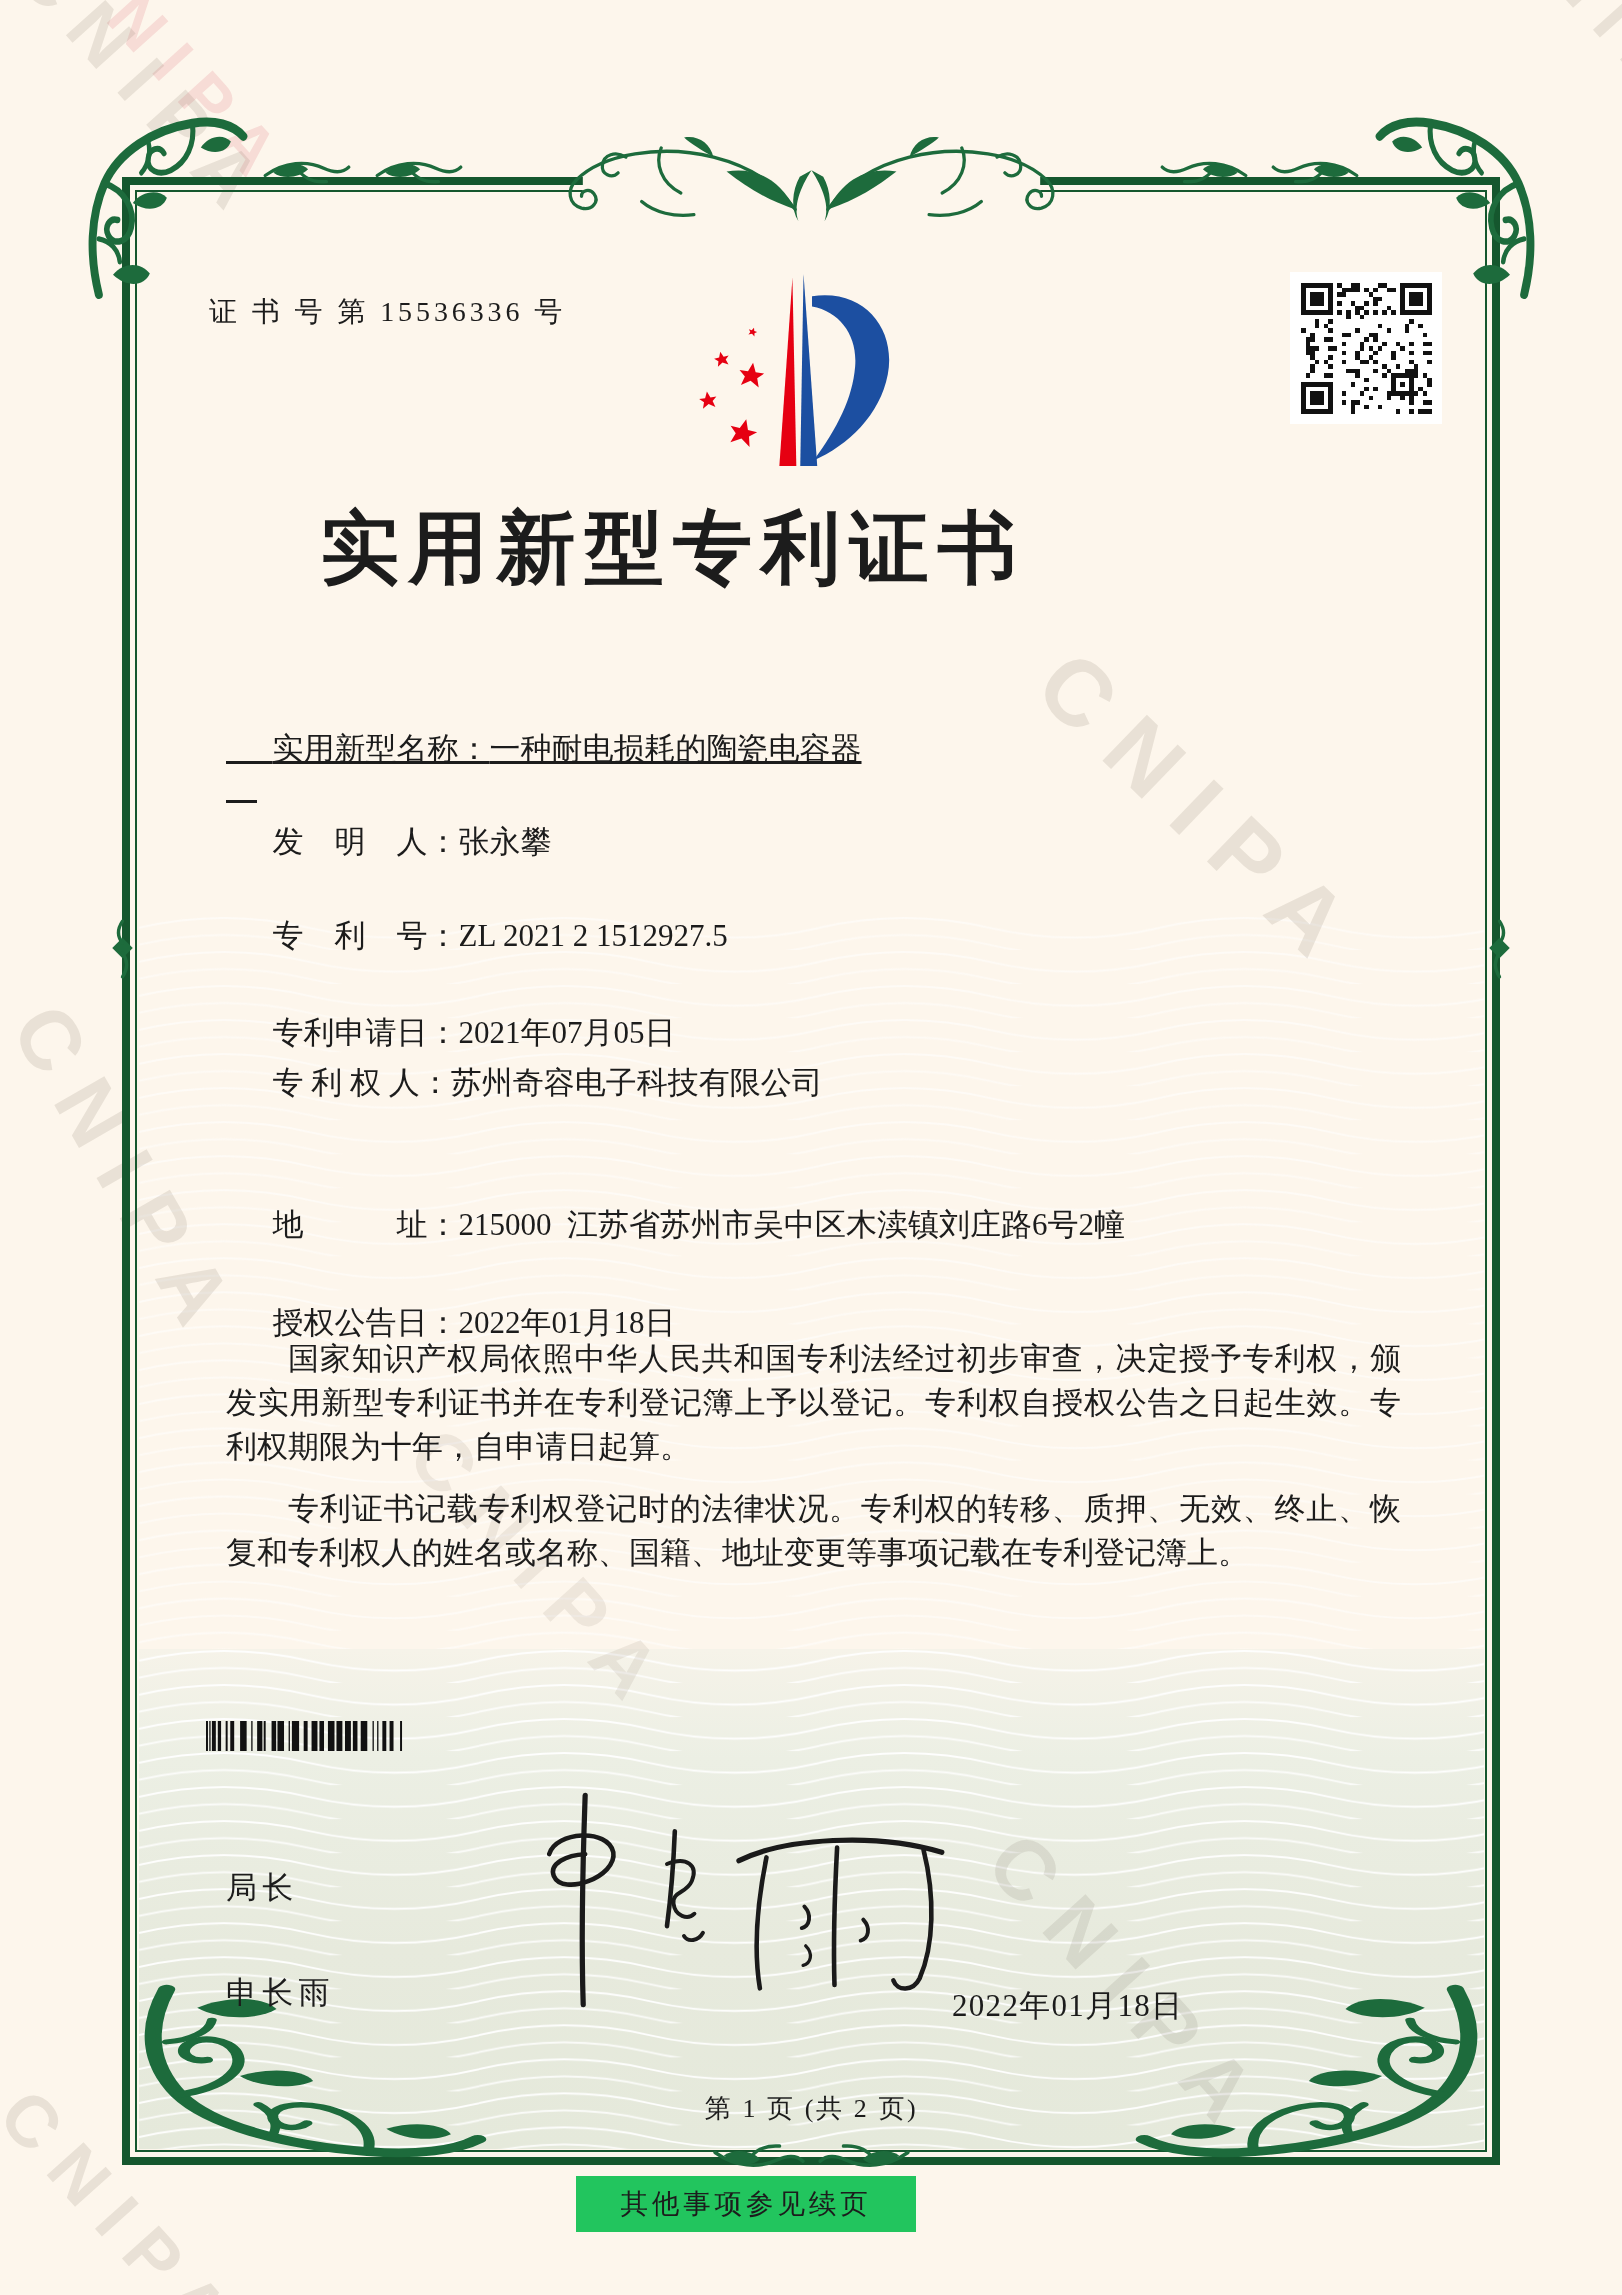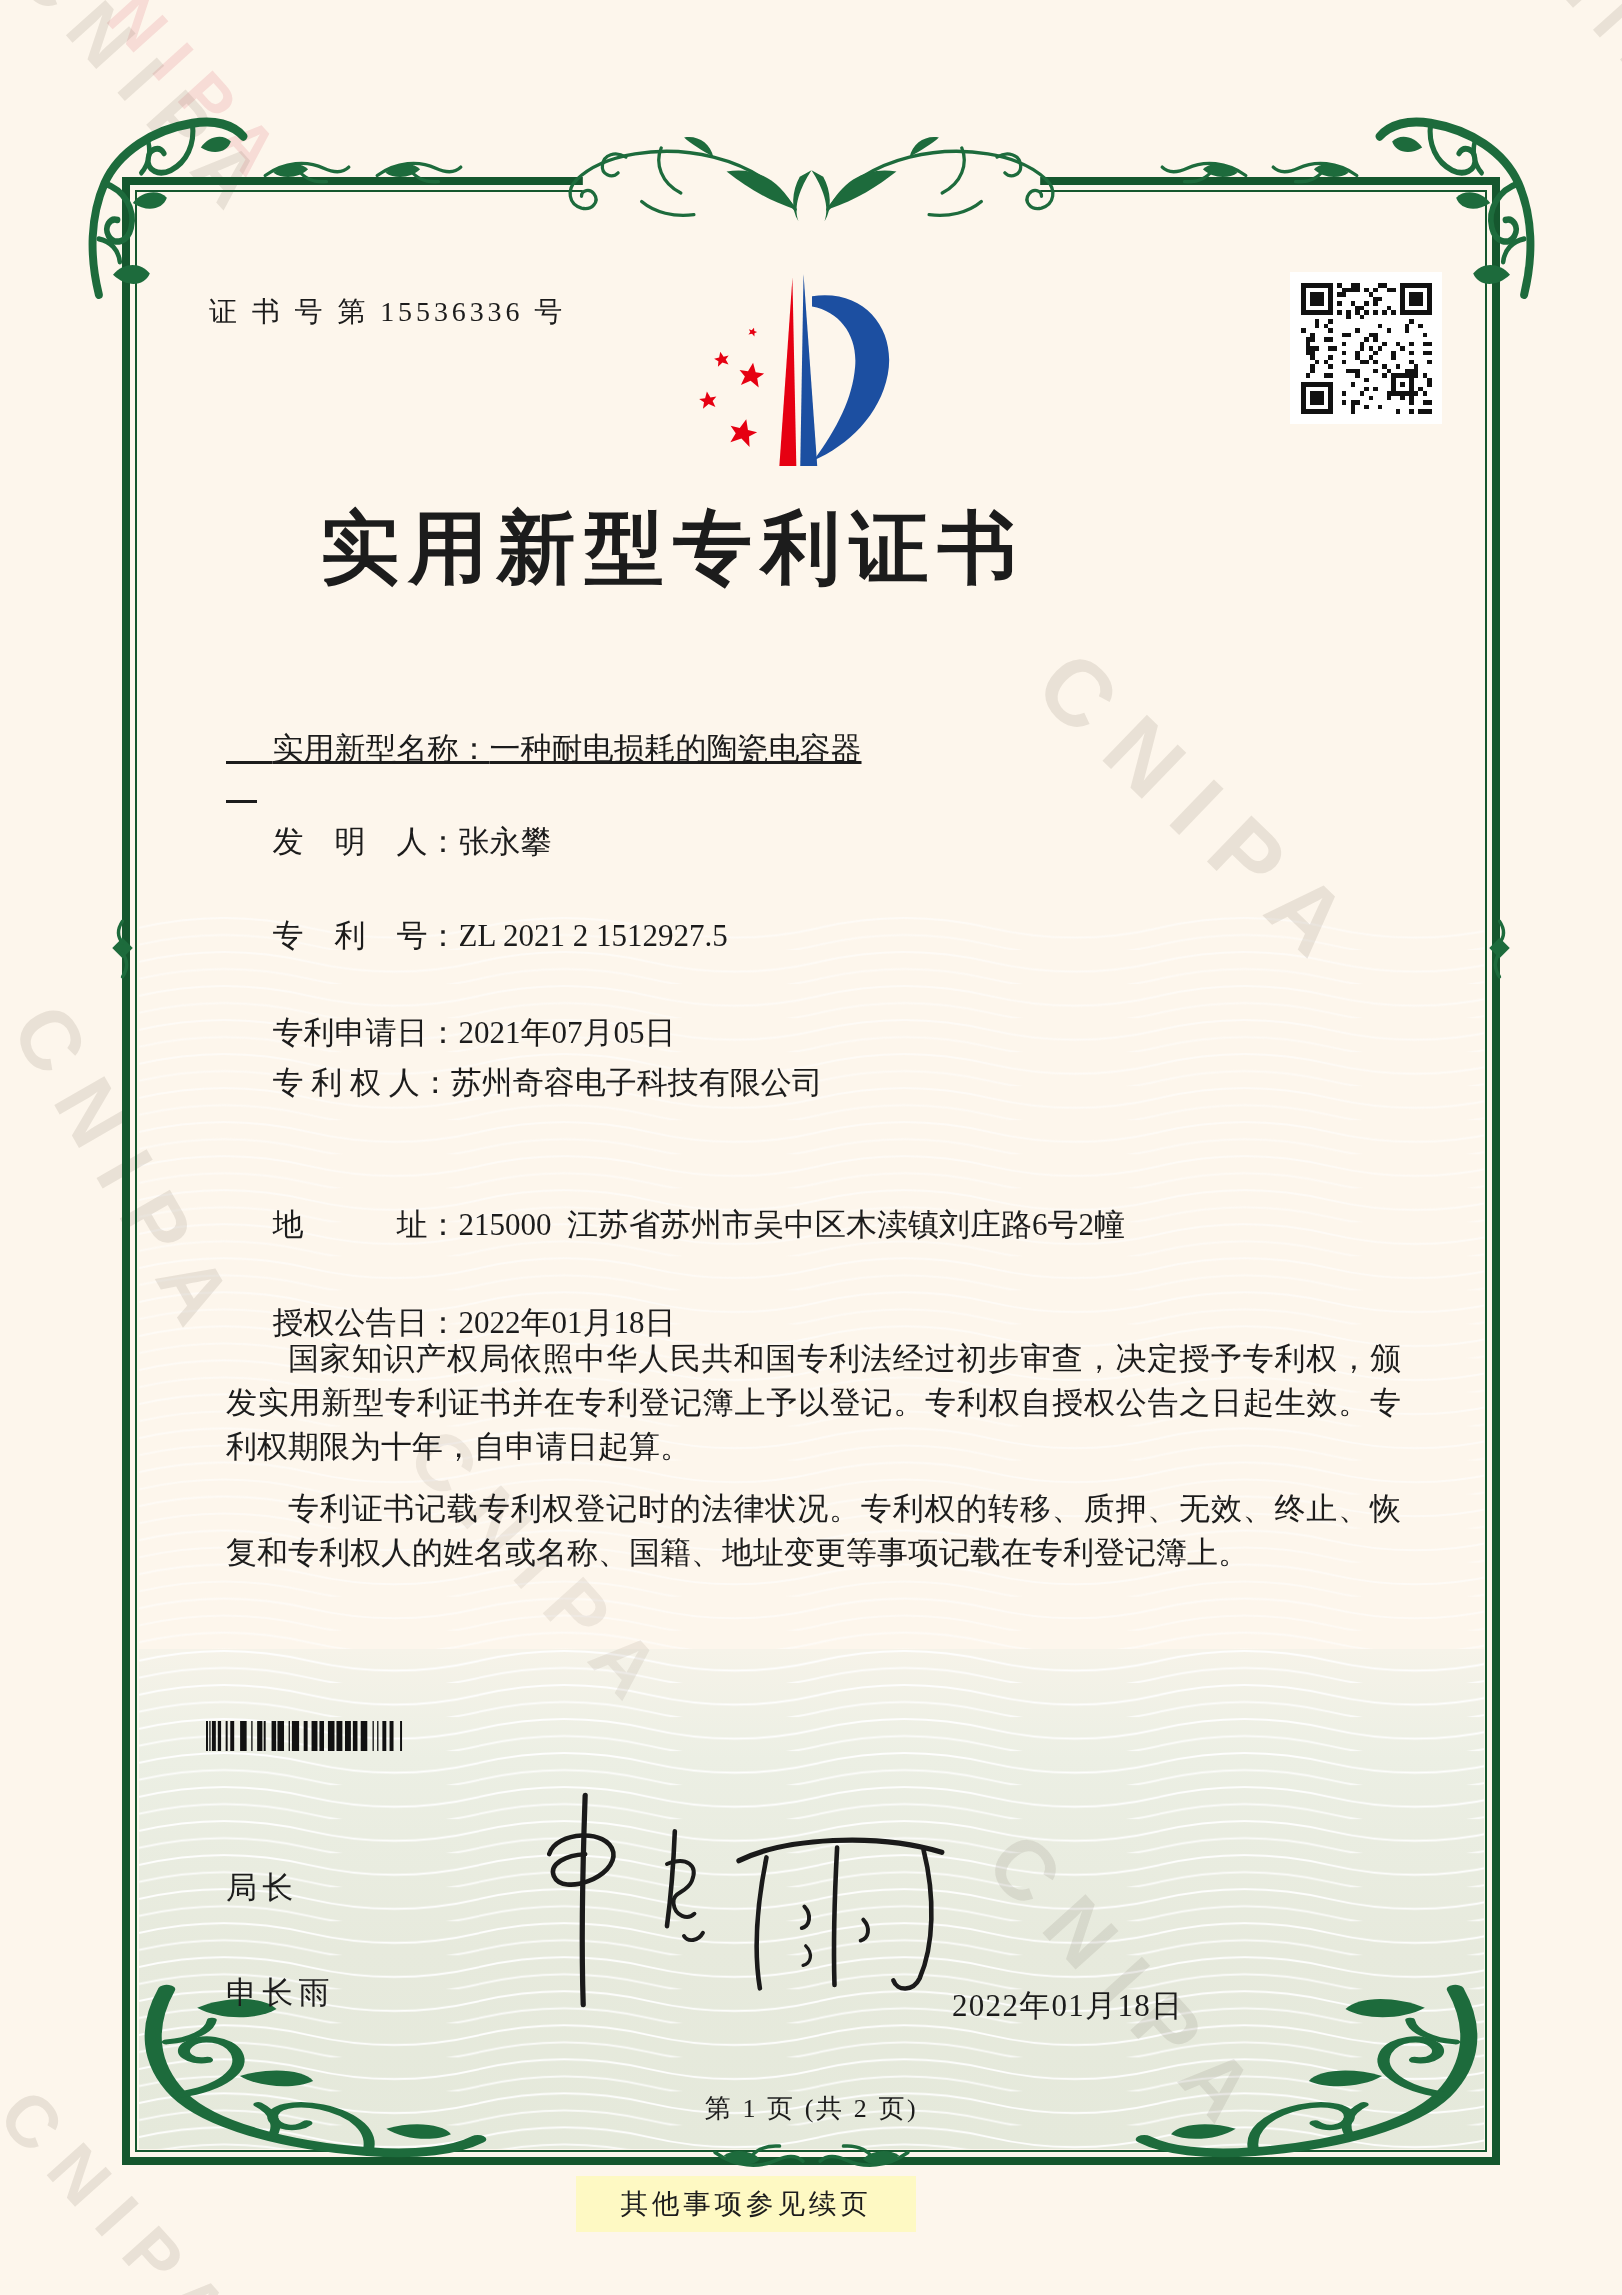--- a/index.html
+++ b/index.html
@@ -60,21 +60,21 @@
   .paras p + p{margin-top:18px;}
   .barcode{position:absolute;left:206px;top:1721px;width:198px;height:30px;}
   .barcode svg{display:block;width:100%;height:100%;}
   .signer{position:absolute;left:226px;font-size:31px;
     font-family:"Liberation Sans","DejaVu Sans",sans-serif;}
   .signer-role{top:1867px;letter-spacing:5.2px;}
   .signer-name{top:1972px;letter-spacing:5.2px;}
   .sign{position:absolute;left:523px;top:1792px;width:445px;height:216px;}
   .issue-date{position:absolute;left:952px;top:1985px;font-size:31px;letter-spacing:1.3px;}
   .page-no{position:absolute;left:0;top:2091px;width:1623px;text-align:center;font-size:26px;letter-spacing:2.6px;}
-  .cont-box{position:absolute;left:576px;top:2176px;width:340px;height:56px;background:#fef9c3;
+  .cont-box{position:absolute;left:576px;top:2176px;width:340px;height:56px;background:#22c55e;
     display:flex;align-items:center;justify-content:center;z-index:5;}
   .cont-box span{font-size:27.5px;letter-spacing:3.9px;}
 </style>
 </head>
 <body>
 
 <div class="page">
 
   <div class="wm wm-pink">CNIPA</div>
   <div class="wm wm1">CNIPA</div>

